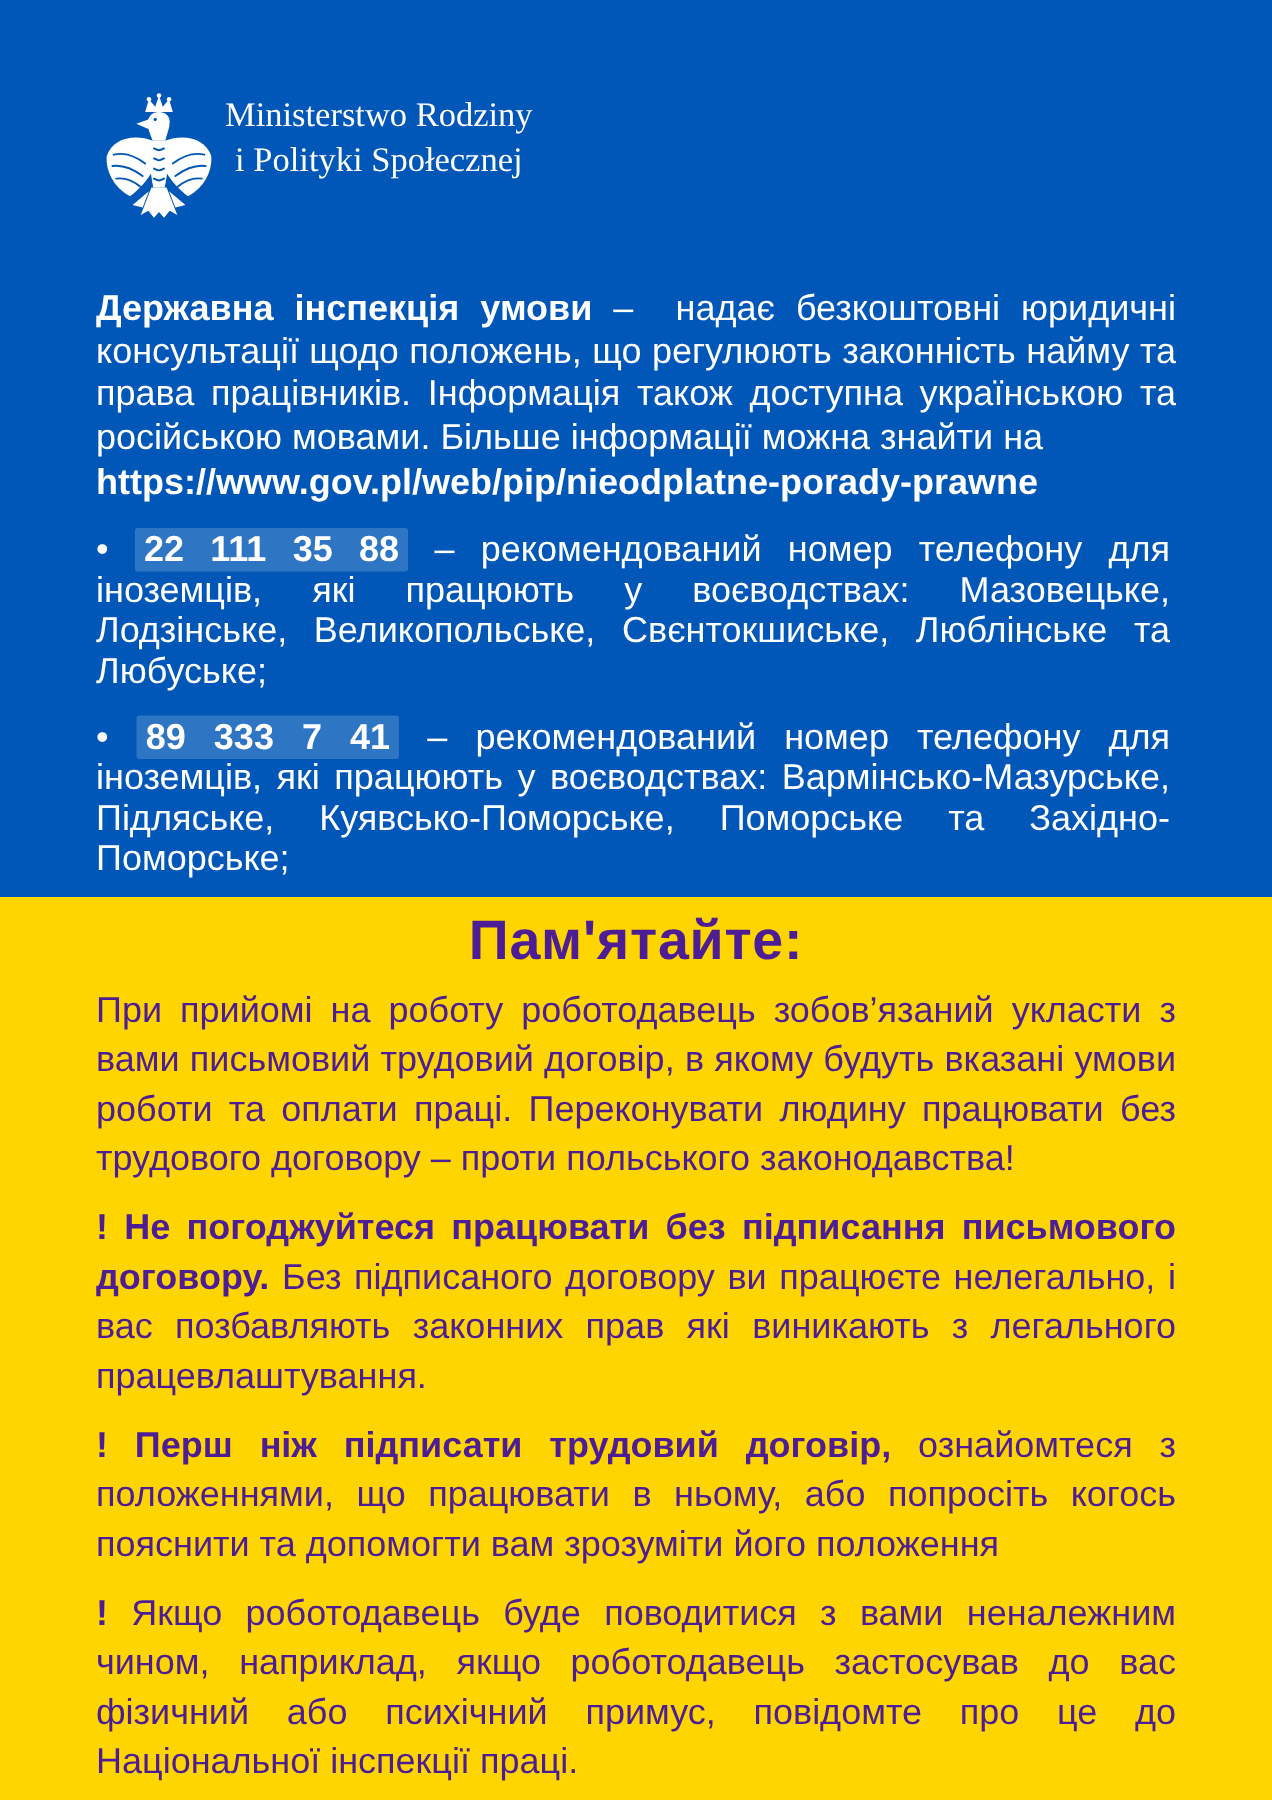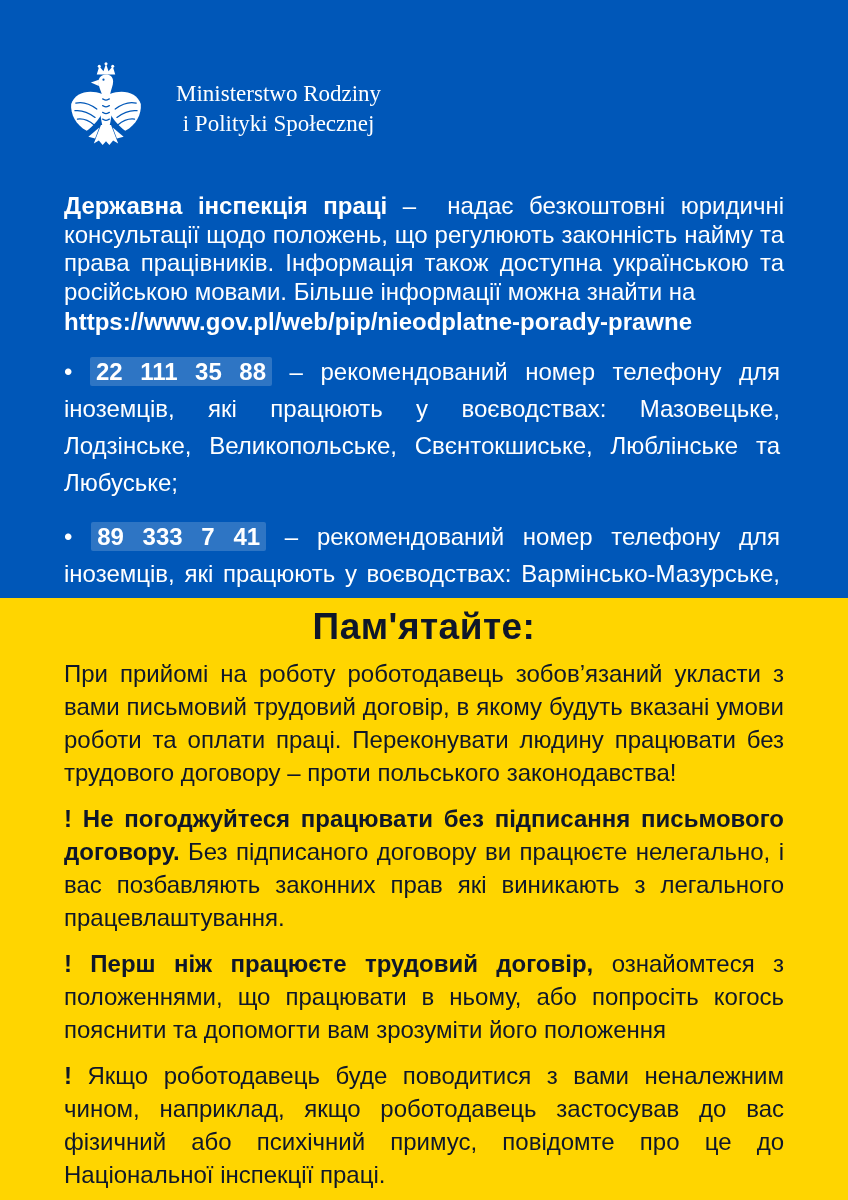--- a/index.html
+++ b/index.html
@@ -9,38 +9,38 @@
     background:#0057B8;
   }
   .page{width:848px;height:1200px;position:relative;}
 
   
   .blue{
     background:#0057B8;color:#ffffff;
     height:598px;box-sizing:border-box;
     padding:62px 64px 0 64px;overflow:hidden;
   }
-  .gov-header{display:flex;align-items:center;gap:28px;margin-bottom:36px;}
+  .gov-header{display:flex;gap:2px;margin-bottom:36px;}
   .emblem{width:84px;height:94px;flex:0 0 auto;}
   .emblem svg{width:84px;height:94px;display:block;}
   .ministry{
     font-family:"Liberation Serif",serif;
     font-size:23px;line-height:1.3;color:#ffffff;text-align:center;
   }
   .intro{font-size:24px;line-height:28.5px;text-align:justify;margin:0;}
   .intro b{font-weight:700;}
   .url{font-weight:700;font-size:24px;line-height:29px;margin-top:1px;}
   .phones-intro{font-size:24px;line-height:29px;}
-  .bullet{font-size:24px;line-height:37px;text-align:justify;margin:17px 4px 0 0;}
+  .bullet{font-size:24px;line-height:27px;text-align:justify;margin:17px 4px 0 0;}
   .hl{background:rgba(255,255,255,0.18);border-radius:2px;padding:1px 6px;font-weight:700;white-space:nowrap;}
   .dash{font-weight:400;}
 
   
   .yellow{
-    background:#FFD500;color:#0f172a;
+    background:#FFD500;color:#4c1d95;
     height:602px;box-sizing:border-box;
     padding:5px 64px 0 64px;overflow:hidden;
   }
   .remember{
     font-size:37px;font-weight:700;text-align:center;
     margin:3px 0 9px 0;letter-spacing:0.5px;
   }
   .yp{font-size:24px;line-height:33px;text-align:justify;margin:0 0 13px 0;}
   .yp b{font-weight:700;}
 </style>
@@ -79,36 +79,36 @@
           </g>
           <circle cx="47" cy="21" r="1.3" fill="#0057B8"></circle>
         </svg>
       </div>
       <div class="ministry">
         <div>Ministerstwo Rodziny</div>
         <div>i Polityki Społecznej</div>
       </div>
     </header>
 
-    <p class="intro"><b>Державна інспекція праці</b> <span class="dash">–</span>&nbsp; <span>надає безкоштовні юридичні консультації щодо положень, що регулюють законність найму та права працівників. Інформація також доступна українською та російською мовами. Більше інформації можна знайти на</span></p>
+    <p class="intro"><b>Державна інспекція умови</b> <span class="dash">–</span>&nbsp; <span>надає безкоштовні юридичні консультації щодо положень, що регулюють законність найму та права працівників. Інформація також доступна українською та російською мовами. Більше інформації можна знайти на</span></p>
 
     <div class="url">https://www.gov.pl/web/pip/nieodplatne-porady-prawne</div>
 
     <p class="bullet"><span>•</span> <span class="hl">22 111 35 88</span> <span class="dash">–</span> <span>рекомендований номер телефону для іноземців, які працюють у воєводствах: Мазовецьке, Лодзінське, Великопольське, Свєнтокшиське, Люблінське та Любуське;</span></p>
 
     <p class="bullet"><span>•</span> <span class="hl">89 333 7 41</span> <span class="dash">–</span> <span>рекомендований номер телефону для іноземців, які працюють у воєводствах: Вармінсько-Мазурське, Підляське, Куявсько-Поморське, Поморське та Західно-Поморське;</span></p>
 
   </section>
 
   <section class="yellow">
 
     <h1 class="remember">Пам'ятайте:</h1>
 
     <p class="yp">При прийомі на роботу роботодавець зобов’язаний укласти з вами письмовий трудовий договір, в якому будуть вказані умови роботи та оплати праці. Переконувати людину працювати без трудового договору – проти польського законодавства!</p>
 
     <p class="yp"><b>! Не погоджуйтеся працювати без підписання письмового договору.</b> <span>Без підписаного договору ви працюєте нелегально, і вас позбавляють законних прав які виникають з легального працевлаштування.</span></p>
 
-    <p class="yp"><b>! Перш ніж працюєте трудовий договір,</b> <span>ознайомтеся з положеннями, що працювати в ньому, або попросіть когось пояснити та допомогти вам зрозуміти його положення</span></p>
+    <p class="yp"><b>! Перш ніж підписати трудовий договір,</b> <span>ознайомтеся з положеннями, що працювати в ньому, або попросіть когось пояснити та допомогти вам зрозуміти його положення</span></p>
 
     <p class="yp"><b>!</b> <span>Якщо роботодавець буде поводитися з вами неналежним чином, наприклад, якщо роботодавець застосував до вас фізичний або психічний примус, повідомте про це до Національної інспекції праці.</span></p>
 
   </section>
 </div>
 
 </body></html>

